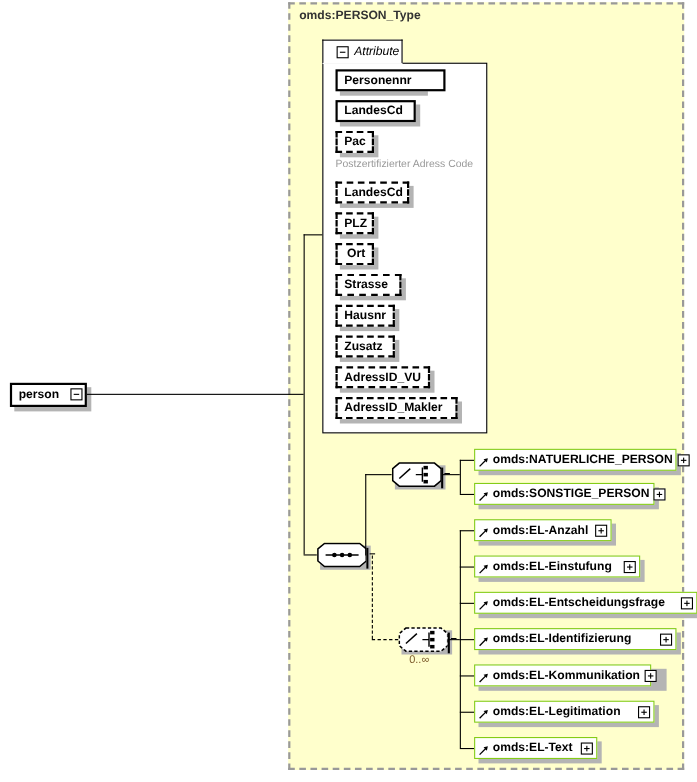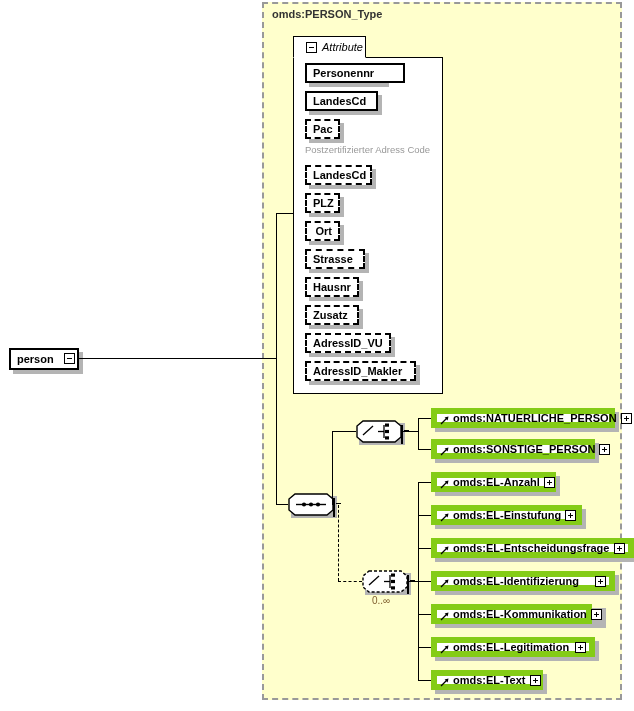--- a/index.html
+++ b/index.html
@@ -110,21 +110,21 @@
     font-size: 11px;
     font-weight: bold;
     color: #000000;
     padding: 0 6px;
     line-height: 1;
   }
 
   
   .elem {
     background: #ffffff;
-    border: 6px solid #84cc16;
+    border: 1px solid #84cc16;
     display: flex;
     align-items: center;
     white-space: nowrap;
     box-sizing: border-box;
     padding-left: 3px;
     padding-right: 3px;
     gap: 4px;
   }
   .ref-arrow {
     width: 9px;

